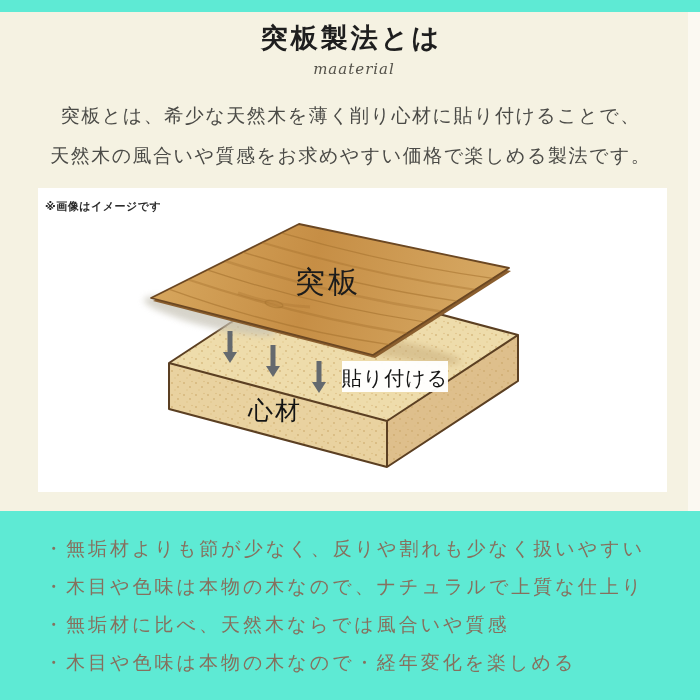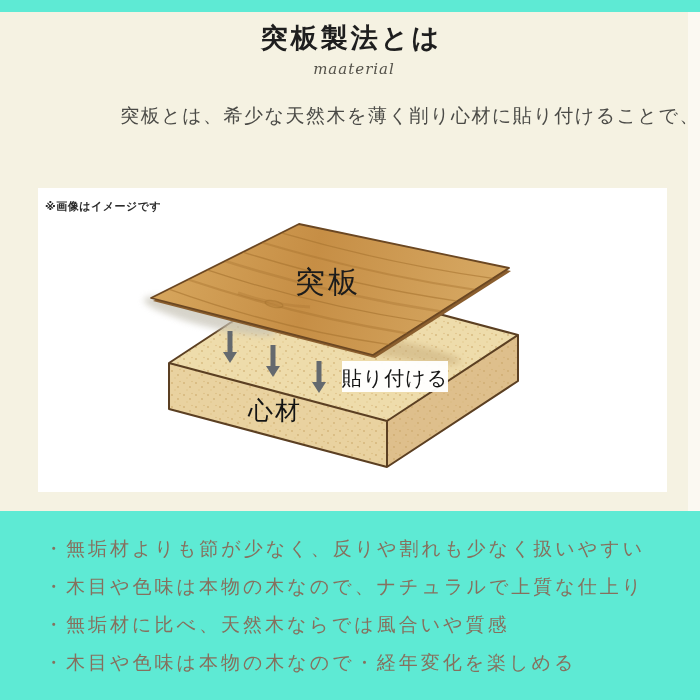--- a/index.html
+++ b/index.html
@@ -5,21 +5,21 @@
   html,body{margin:0;padding:0;}
   body{font-family:"Liberation Sans","DejaVu Sans",sans-serif;background:#ffffff;}
   .canvas{position:relative;width:700px;height:700px;background:#5eead4;overflow:hidden;padding-left:35px;}
   .cream{position:absolute;left:0;top:12px;width:700px;height:499px;background:#f5f2e2;}
   .right-fade{position:absolute;left:688px;top:12px;width:12px;height:499px;background:rgba(255,255,255,0.55);}
   .page-title{position:absolute;left:0;top:20px;width:700px;text-align:center;
     font-size:27px;font-weight:600;letter-spacing:3px;text-indent:3px;color:#1e1e1e;}
   .brand{position:absolute;left:4px;top:60px;width:700px;text-align:center;
     font-family:"DejaVu Serif","Liberation Serif",serif;font-style:italic;
     font-size:15px;letter-spacing:1px;color:#54524a;}
-  .intro{position:absolute;left:0;top:96px;width:700px;text-align:right;
+  .intro{position:absolute;left:0;top:96px;width:700px;text-align:center;
     font-size:19px;line-height:40px;letter-spacing:1.5px;text-indent:1.5px;color:#4b4b47;}
   .illus-box{position:absolute;left:38px;top:188px;width:629px;height:304px;background:#ffffff;}
   .disclaimer{position:absolute;left:7px;top:11px;font-size:11px;font-weight:700;
     letter-spacing:0.5px;color:#2b2b2b;text-align:center;}
   .illus-svg{position:absolute;left:0;top:0;}
   .features{position:absolute;left:44px;top:530px;width:640px;}
   .feature-row{display:flex;height:38px;line-height:38px;font-size:19px;
     letter-spacing:3px;color:#86705e;white-space:nowrap;}
   svg text{font-family:"Liberation Sans","DejaVu Sans",sans-serif;}
 </style>
@@ -28,20 +28,21 @@
 
 <div class="canvas">
   <div class="cream"></div>
   <div class="right-fade"></div>
 
   <div class="page-title">突板製法とは</div>
   <div class="brand">maaterial</div>
 
   <div class="intro">
     <div>突板とは、希少な天然木を薄く削り心材に貼り付けることで、</div>
+    <div>天然木の風合いや質感をお求めやすい価格で楽しめる製法です。</div>
   </div>
 
   <div class="illus-box">
     <svg class="illus-svg" width="629" height="304" viewBox="0 0 629 304">
       <defs>
         <linearGradient id="veneerGrad" x1="113" y1="60" x2="460" y2="150" gradientUnits="userSpaceOnUse">
           <stop offset="0" stop-color="#d8a85f"></stop>
           <stop offset="0.45" stop-color="#c68e45"></stop>
           <stop offset="1" stop-color="#d8ab66"></stop>
         </linearGradient>

